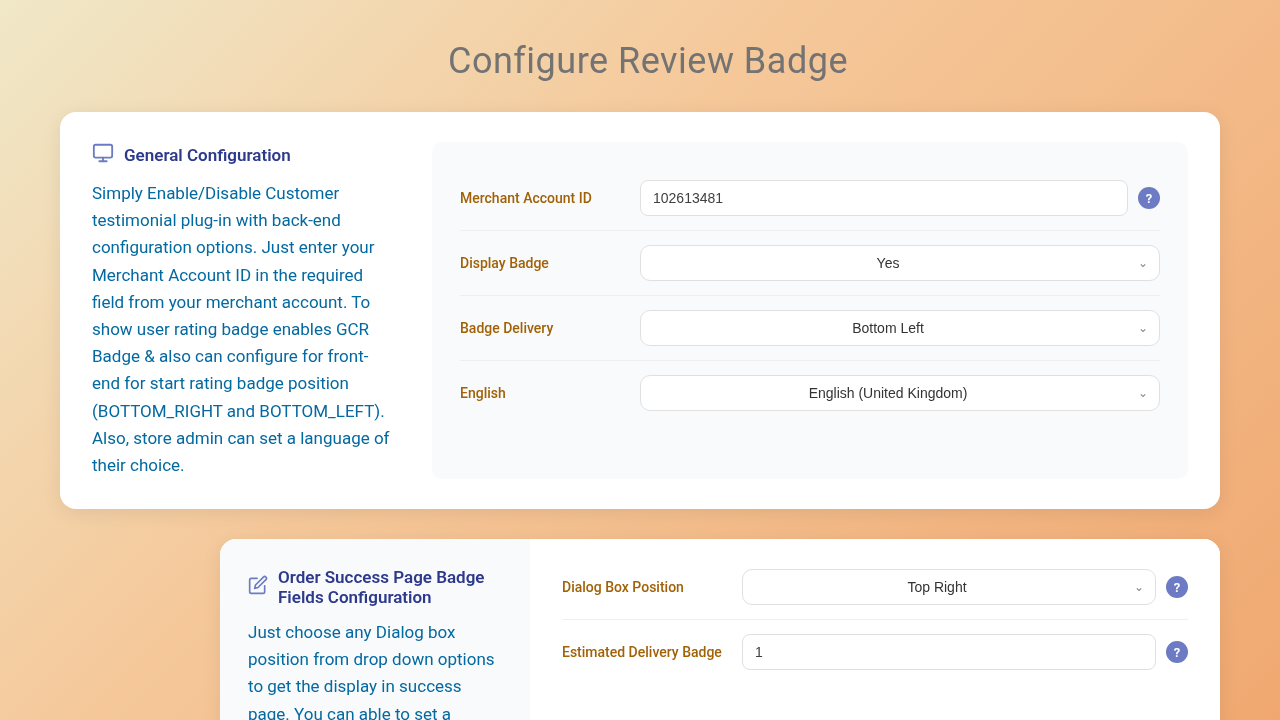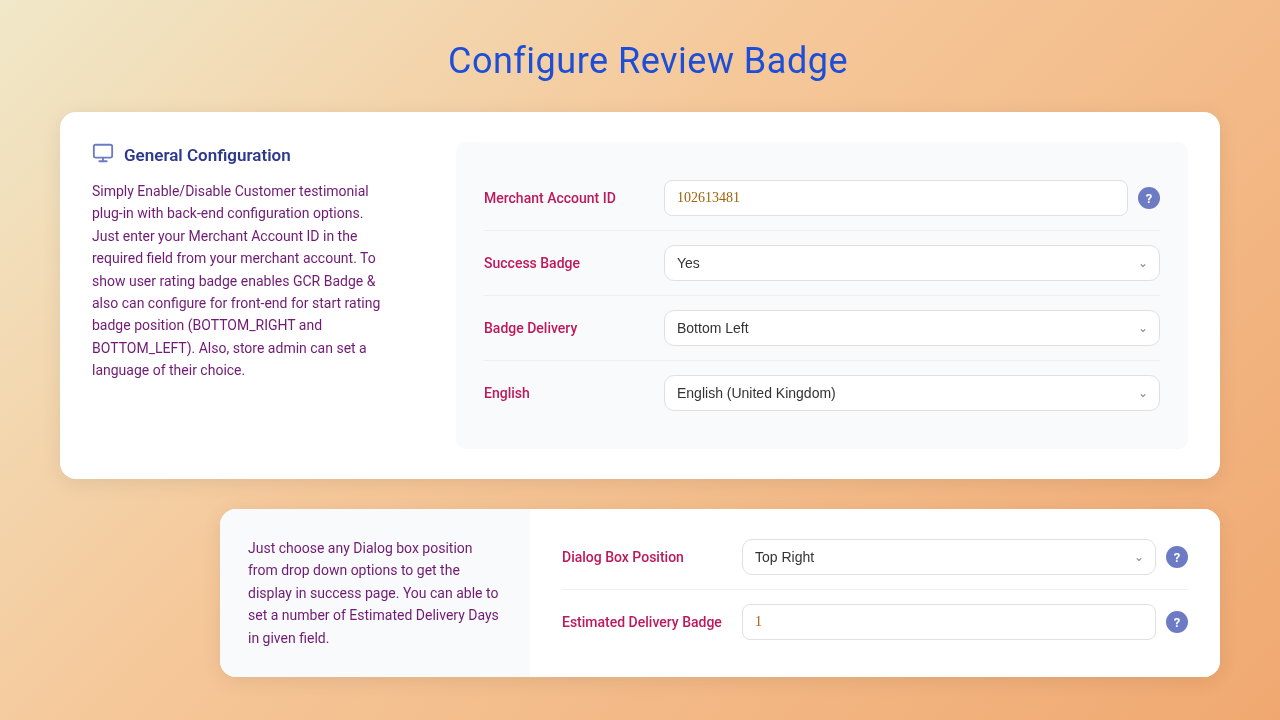--- a/index.html
+++ b/index.html
@@ -15,33 +15,33 @@
       font-family: -apple-system, BlinkMacSystemFont, 'Segoe UI', Roboto, sans-serif;
       background: linear-gradient(135deg, #f0e8c8 0%, #f5c89a 40%, #f0a870 100%);
       position: relative;
     }
 
     .page-title {
       text-align: center;
       padding: 40px 0 30px 16px;
       font-size: 36px;
       font-weight: 400;
-      color: #1d4ed8;
+      color: #737373;
       letter-spacing: 0.5px;
     }
 
     .section-card {
       background: #ffffff;
       border-radius: 16px;
       box-shadow: 0 4px 20px rgba(0,0,0,0.08);
       margin: 0 60px 30px 60px;
       padding: 30px 32px;
       display: flex;
       flex-direction: row;
-      gap: 64px;
+      gap: 40px;
     }
 
     .section-left {
       flex: 0 0 300px;
       min-width: 280px;
     }
 
     .section-right {
       flex: 1;
       background: #f9fafb;
@@ -53,60 +53,59 @@
       display: flex;
       align-items: center;
       gap: 10px;
       font-size: 17px;
       font-weight: 600;
       color: #2d3a8c;
       margin-bottom: 12px;
     }
 
     .section-description {
-      font-size: 14px;
-      color: #701a75;
+      font-size: 17px;
+      color: #0369a1;
       line-height: 1.6;
     }
 
     .form-row {
       display: flex;
       align-items: center;
       padding: 14px 0;
       border-bottom: 1px solid #efefef;
     }
 
     .form-row:last-child {
       border-bottom: none;
     }
 
     .form-label {
       flex: 0 0 180px;
       font-size: 14px;
-      color: #be185d;
+      color: #a16207;
       font-weight: 500;
     }
 
     .form-control-wrapper {
       flex: 1;
       display: flex;
       align-items: center;
       gap: 10px;
     }
 
     .form-input {
       flex: 1;
       border: 1px solid #e0e0e0;
       border-radius: 8px;
       padding: 9px 12px;
       font-size: 14px;
-      color: #a16207;
+      color: #404040;
       background: #fff;
       outline: none;
-      font-family: Liberation Serif, serif;
     }
 
     .select-wrapper {
       flex: 1;
       position: relative;
       display: flex;
       align-items: center;
     }
 
     .select-wrapper select {
@@ -114,20 +113,21 @@
       border: 1px solid #e0e0e0;
       border-radius: 10px;
       padding: 9px 36px 9px 12px;
       font-size: 14px;
       color: #333;
       background: #fff;
       outline: none;
       appearance: none;
       -webkit-appearance: none;
       cursor: pointer;
+      text-align: center;
     }
 
     .select-chevron {
       position: absolute;
       right: 12px;
       pointer-events: none;
       color: #888;
       font-size: 12px;
     }
 
@@ -195,21 +195,21 @@
 
     <div class="form-row">
       <label class="form-label">Merchant Account ID</label>
       <div class="form-control-wrapper">
         <input class="form-input" type="text" value="102613481" style="">
         <div class="help-icon">?</div>
       </div>
     </div>
 
     <div class="form-row">
-      <label class="form-label">Success Badge</label>
+      <label class="form-label">Display Badge</label>
       <div class="form-control-wrapper">
         <div class="select-wrapper">
           <select>
             <option>Yes</option>
             <option>No</option>
           </select>
           <span class="select-chevron">⌄</span>
         </div>
       </div>
     </div>
@@ -242,20 +242,29 @@
           <span class="select-chevron">⌄</span>
         </div>
       </div>
     </div>
 
   </div>
 </div>
 
 <div class="section-card-2">
   <div class="section-left-2">
+    <div class="section-title">
+      <span>
+        <svg width="20" height="20" viewBox="0 0 24 24" fill="none" stroke="#6c7bc4" stroke-width="2" stroke-linecap="round" stroke-linejoin="round">
+          <path d="M11 4H4a2 2 0 0 0-2 2v14a2 2 0 0 0 2 2h14a2 2 0 0 0 2-2v-7"></path>
+          <path d="M18.5 2.5a2.121 2.121 0 0 1 3 3L12 15l-4 1 1-4 9.5-9.5z"></path>
+        </svg>
+      </span>
+      <span>Order Success Page Badge Fields Configuration</span>
+    </div>
     <p class="section-description">Just choose any Dialog box position from drop down options to get the display in success page. You can able to set a number of Estimated Delivery Days in given field.</p>
   </div>
 
   <div class="section-right-2">
 
     <div class="form-row">
       <label class="form-label">Dialog Box Position</label>
       <div class="form-control-wrapper">
         <div class="select-wrapper">
           <select>

